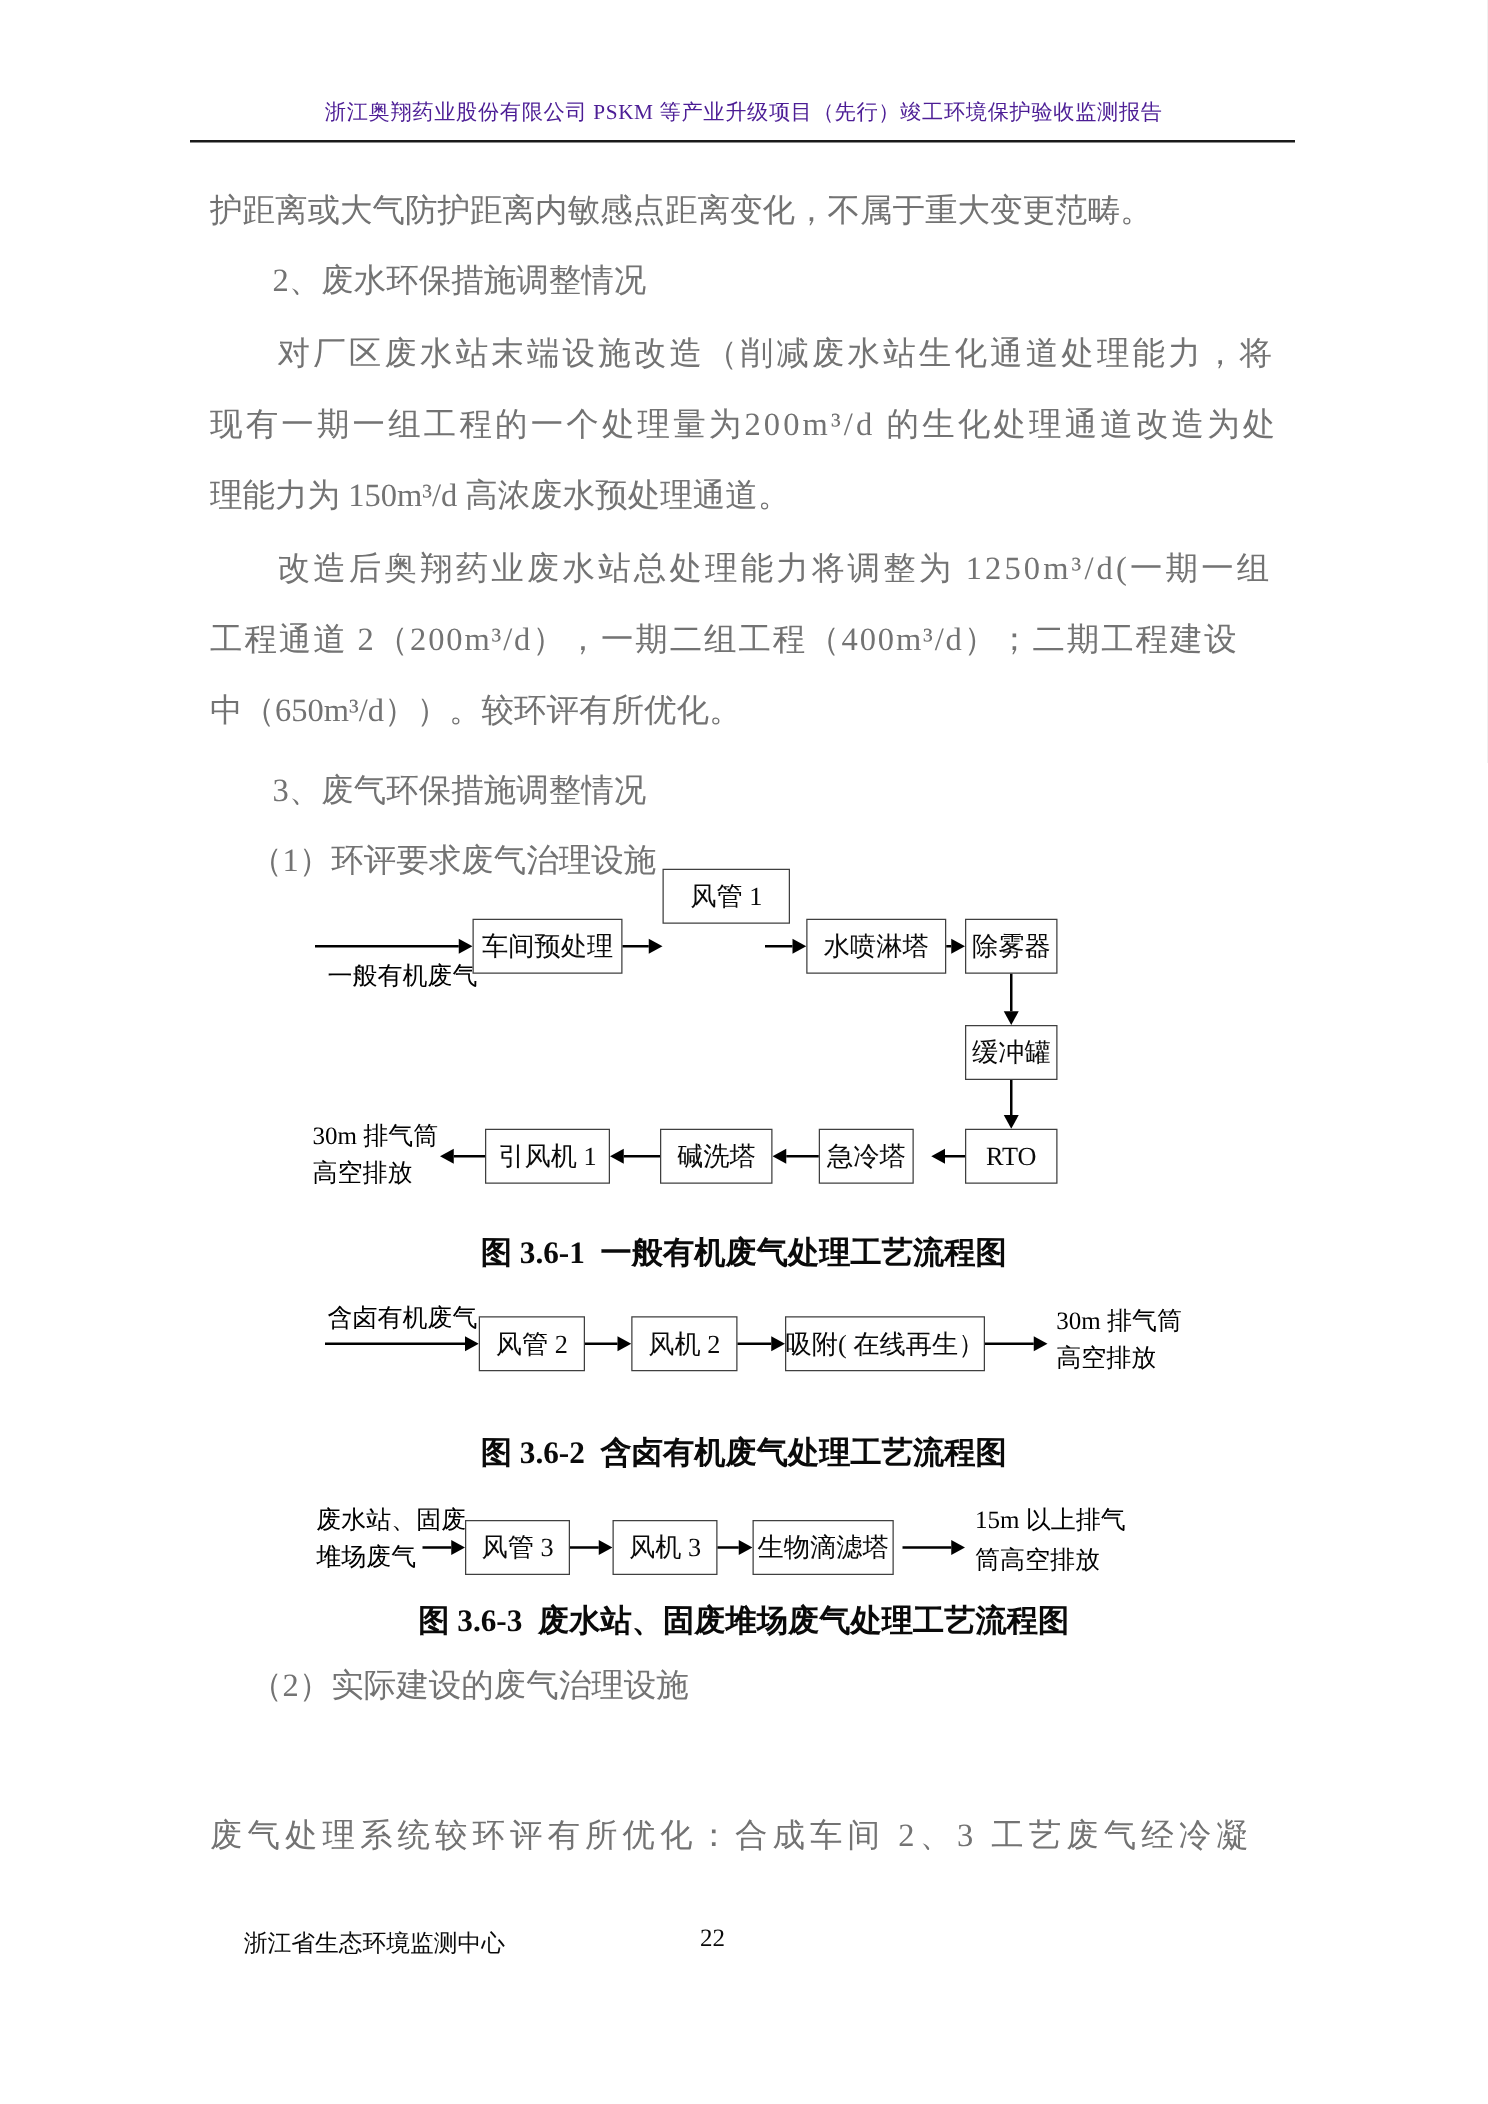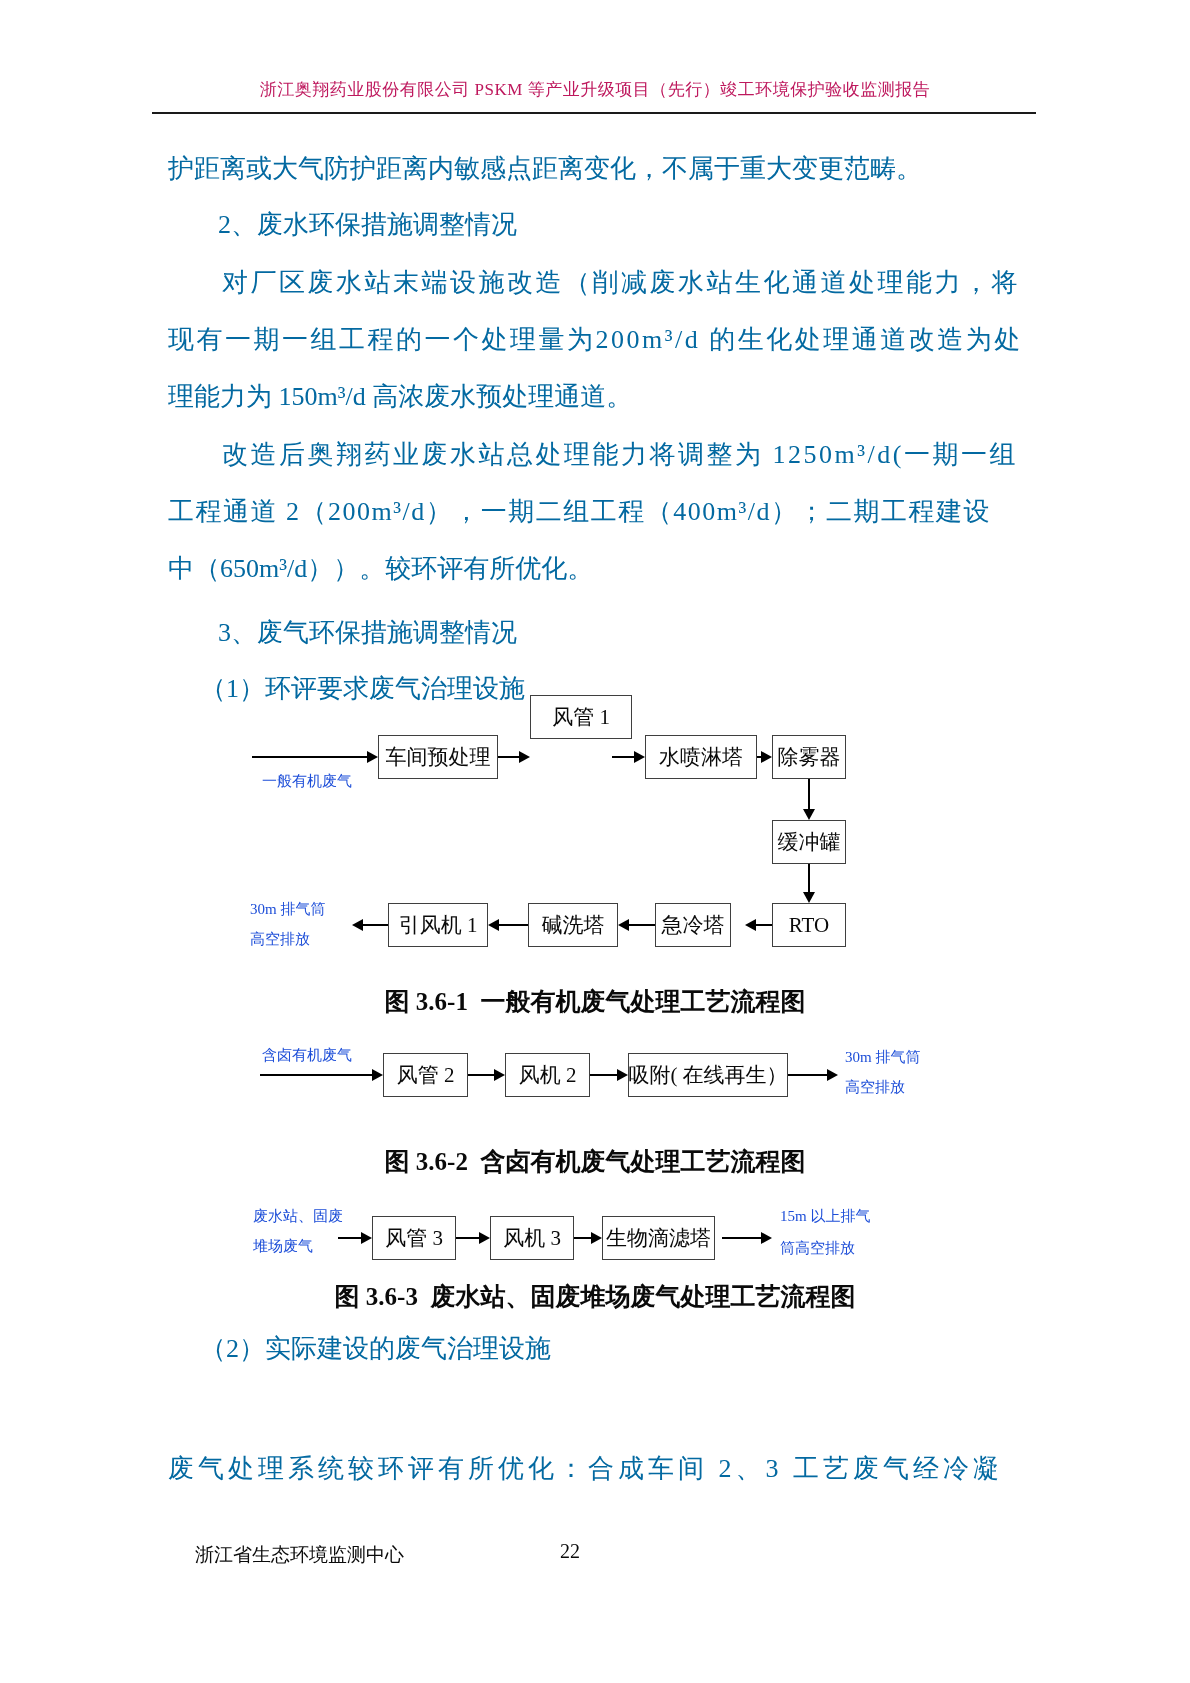--- a/index.html
+++ b/index.html
@@ -10,40 +10,40 @@
     margin:0 auto;
     font-family:"Liberation Serif","DejaVu Serif",serif;
     color:#000;
     overflow:hidden;
   }
   .abs{position:absolute;}
   .doc-title{
     top:78px;left:0;width:1190px;
     text-align:center;
     font-size:17px;letter-spacing:0.5px;
-    color:#be185d;
+    color:#4c1d95;
   }
   .rule{top:112px;left:152px;width:884px;height:2px;background:#1a1a1a;}
-  .bodyline{font-size:26px;line-height:34px;white-space:pre;color:#0369a1;}
+  .bodyline{font-size:26px;line-height:34px;white-space:pre;color:#737373;}
   .j25{letter-spacing:2.5px;}
   .j15{letter-spacing:1.5px;}
   .j40{letter-spacing:4px;}
   .caption{
     left:168px;width:854px;text-align:center;
     font-weight:bold;font-size:25px;white-space:pre;color:#0a0a0a;
   }
   .fbox{
     position:absolute;
     border:1.5px solid #3f3f3f;
     background:#fff;
     display:flex;align-items:center;justify-content:center;
     font-size:21px;white-space:pre;color:#0a0a0a;
     box-sizing:border-box;
   }
-  .flabel{position:absolute;font-size:15px;line-height:26px;white-space:pre;color:#1d4ed8;}
+  .flabel{position:absolute;font-size:20px;line-height:26px;white-space:pre;color:#000000;}
   .ar{position:absolute;background:#000;}
   .ar.h{height:2px;}
   .ar.v{width:2px;}
   .ar.h.right::after{
     content:'';position:absolute;right:-11px;top:-5px;width:0;height:0;
     border-left:11px solid #000;border-top:6px solid transparent;border-bottom:6px solid transparent;
   }
   .ar.h.left::before{
     content:'';position:absolute;left:-11px;top:-5px;width:0;height:0;
     border-right:11px solid #000;border-top:6px solid transparent;border-bottom:6px solid transparent;

